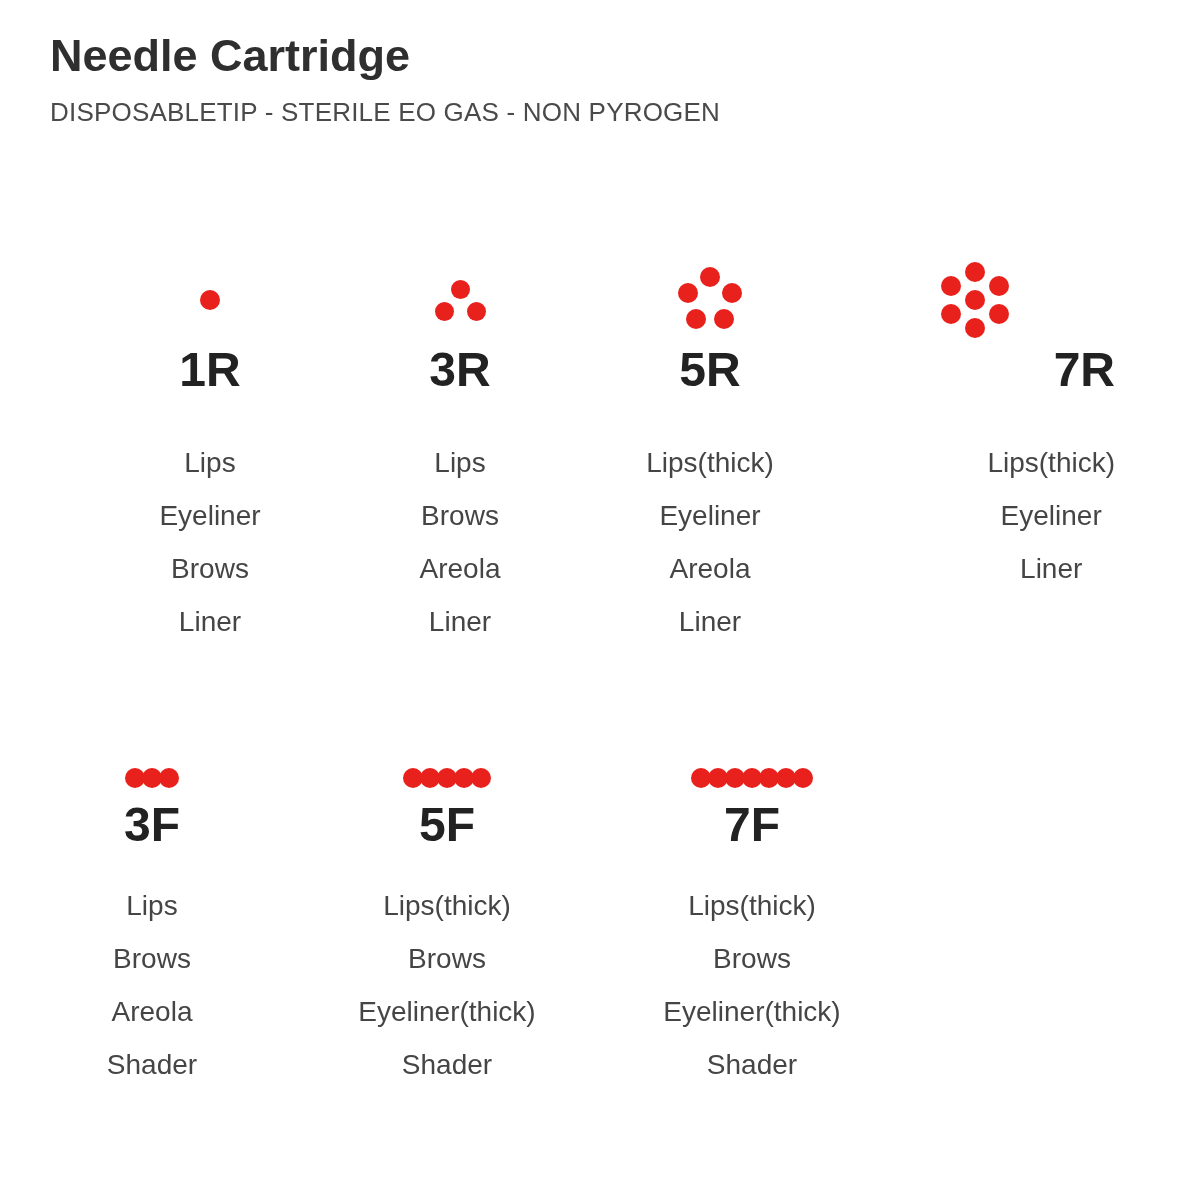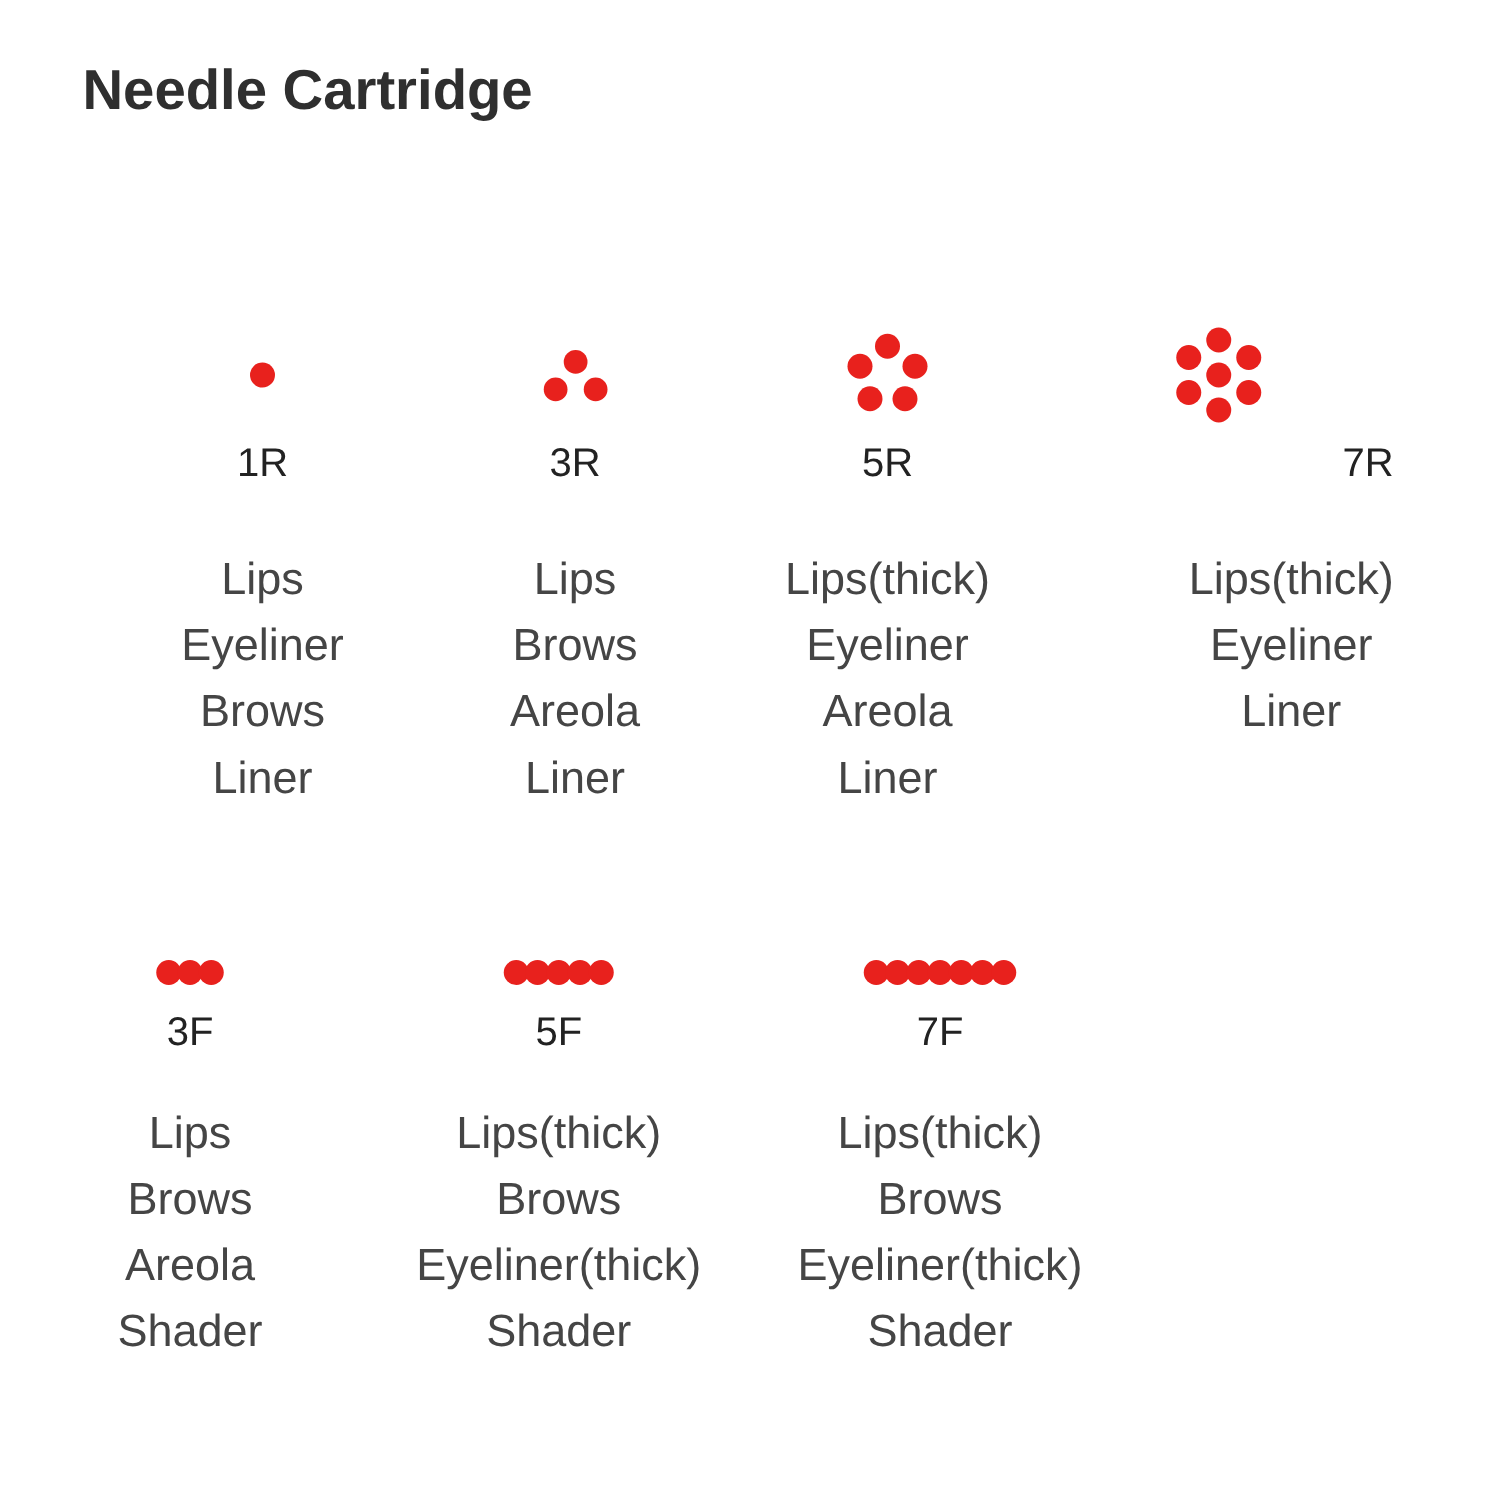--- a/index.html
+++ b/index.html
@@ -14,21 +14,21 @@
     height: 1200px;
     background: #ffffff;
     overflow: hidden;
   }
   .header {
     position: absolute;
     left: 50px;
     top: 30px;
   }
   .title {
-    margin: 16px;
+    margin: 0;
     font-size: 45px;
     font-weight: 700;
     color: #2f2f2f;
     letter-spacing: 0px;
     line-height: 1.15;
   }
   .subtitle {
     margin-top: 15px;
     font-size: 26px;
     font-weight: 400;
@@ -58,45 +58,46 @@
     width: 100%;
   }
   .row-r .figure { height: 90px; }
   .row-f .figure { height: 45px; }
   .dot {
     position: absolute;
     border-radius: 50%;
   }
   .code {
     margin-top: 2px;
-    font-size: 32px;
-    font-weight: 400;
+    font-size: 48px;
+    font-weight: 700;
     color: #222222;
     line-height: 46px;
   }
   .uses {
     text-align: center;
-    font-size: 36px;
+    font-size: 28px;
     font-weight: 400;
     color: #454545;
   }
   .row-r .uses { margin-top: 43px; }
   .row-f .uses { margin-top: 31px; }
   .use-line {
     line-height: 53px;
     white-space: nowrap;
   }
 </style>
 </head>
 <body>
 
 <div class="page">
 
   <header class="header">
     <h1 class="title">Needle Cartridge</h1>
+    <div class="subtitle">DISPOSABLETIP - STERILE EO GAS - NON PYROGEN</div>
   </header>
 
   <section class="row row-r">
     <div class="col w250">
       <div class="figure">
           <span class="dot" style="width: 20px; height: 20px; background: rgb(232, 33, 29); left: calc(50% - 10px); top: calc(50% - 10px);"></span>
         </div>
       <div class="code">1R</div>
       <div class="uses">
           <div class="use-line">Lips</div>

